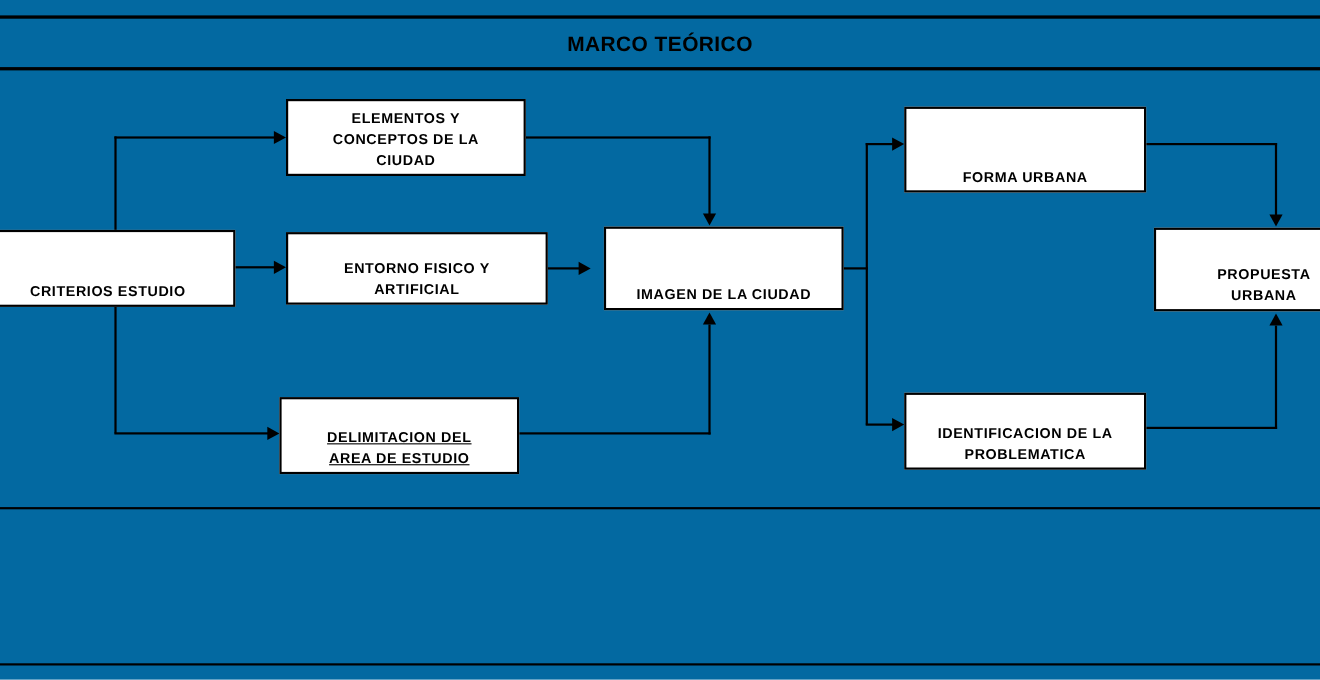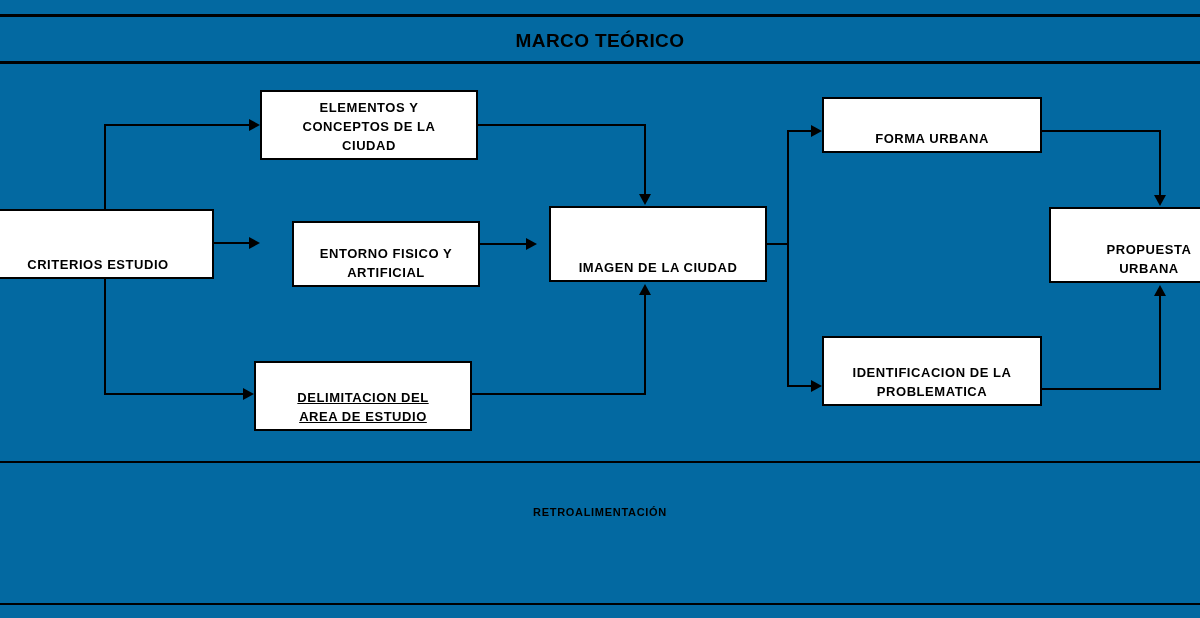--- a/index.html
+++ b/index.html
@@ -60,25 +60,25 @@
     font-weight: bold;
     letter-spacing: 0.55px;
     line-height: 1.45;
     color: #000000;
     padding: 2px 24px;
   }
   .box-text { display: block; }
 
   #box-criterios    { left: -18px;  top: 209px; width: 232px; height: 70px; }
   #box-elementos    { left: 260px;  top: 90px;  width: 218px; height: 70px; }
-  #box-entorno      { left: 260px;  top: 221px; width: 188px; height: 66px; margin-left: 32px; }
+  #box-entorno      { left: 260px;  top: 211px; width: 238px; height: 66px; }
   #box-delimitacion { left: 254px;  top: 361px; width: 218px; height: 70px; text-decoration: underline; }
   #box-imagen       { left: 549px;  top: 206px; width: 218px; height: 76px; }
-  #box-forma        { left: 822px;  top: 97px;  width: 220px; height: 56px; }
-  #box-identifica   { left: 822px;  top: 336px; width: 220px; height: 70px; }
+  #box-forma        { left: 822px;  top: 97px;  width: 220px; height: 78px; }
+  #box-identifica   { left: 822px;  top: 357px; width: 220px; height: 70px; }
   #box-propuesta    { left: 1049px; top: 207px; width: 200px; height: 76px; }
 
   
   .ln {
     position: absolute;
     background: #000000;
   }
   .ln.h { height: 2px; }
   .ln.v { width: 2px; }
 
@@ -193,15 +193,14 @@
   </div>
 
   <div class="box" id="box-identifica">
     <span class="box-text">IDENTIFICACION DE LA PROBLEMATICA</span>
   </div>
 
   <div class="box" id="box-propuesta">
     <span class="box-text">PROPUESTA URBANA</span>
   </div>
 
-  <div id="retro">RETROALIMENTACIÓN</div>
 
 </div>
 
 </body></html>

